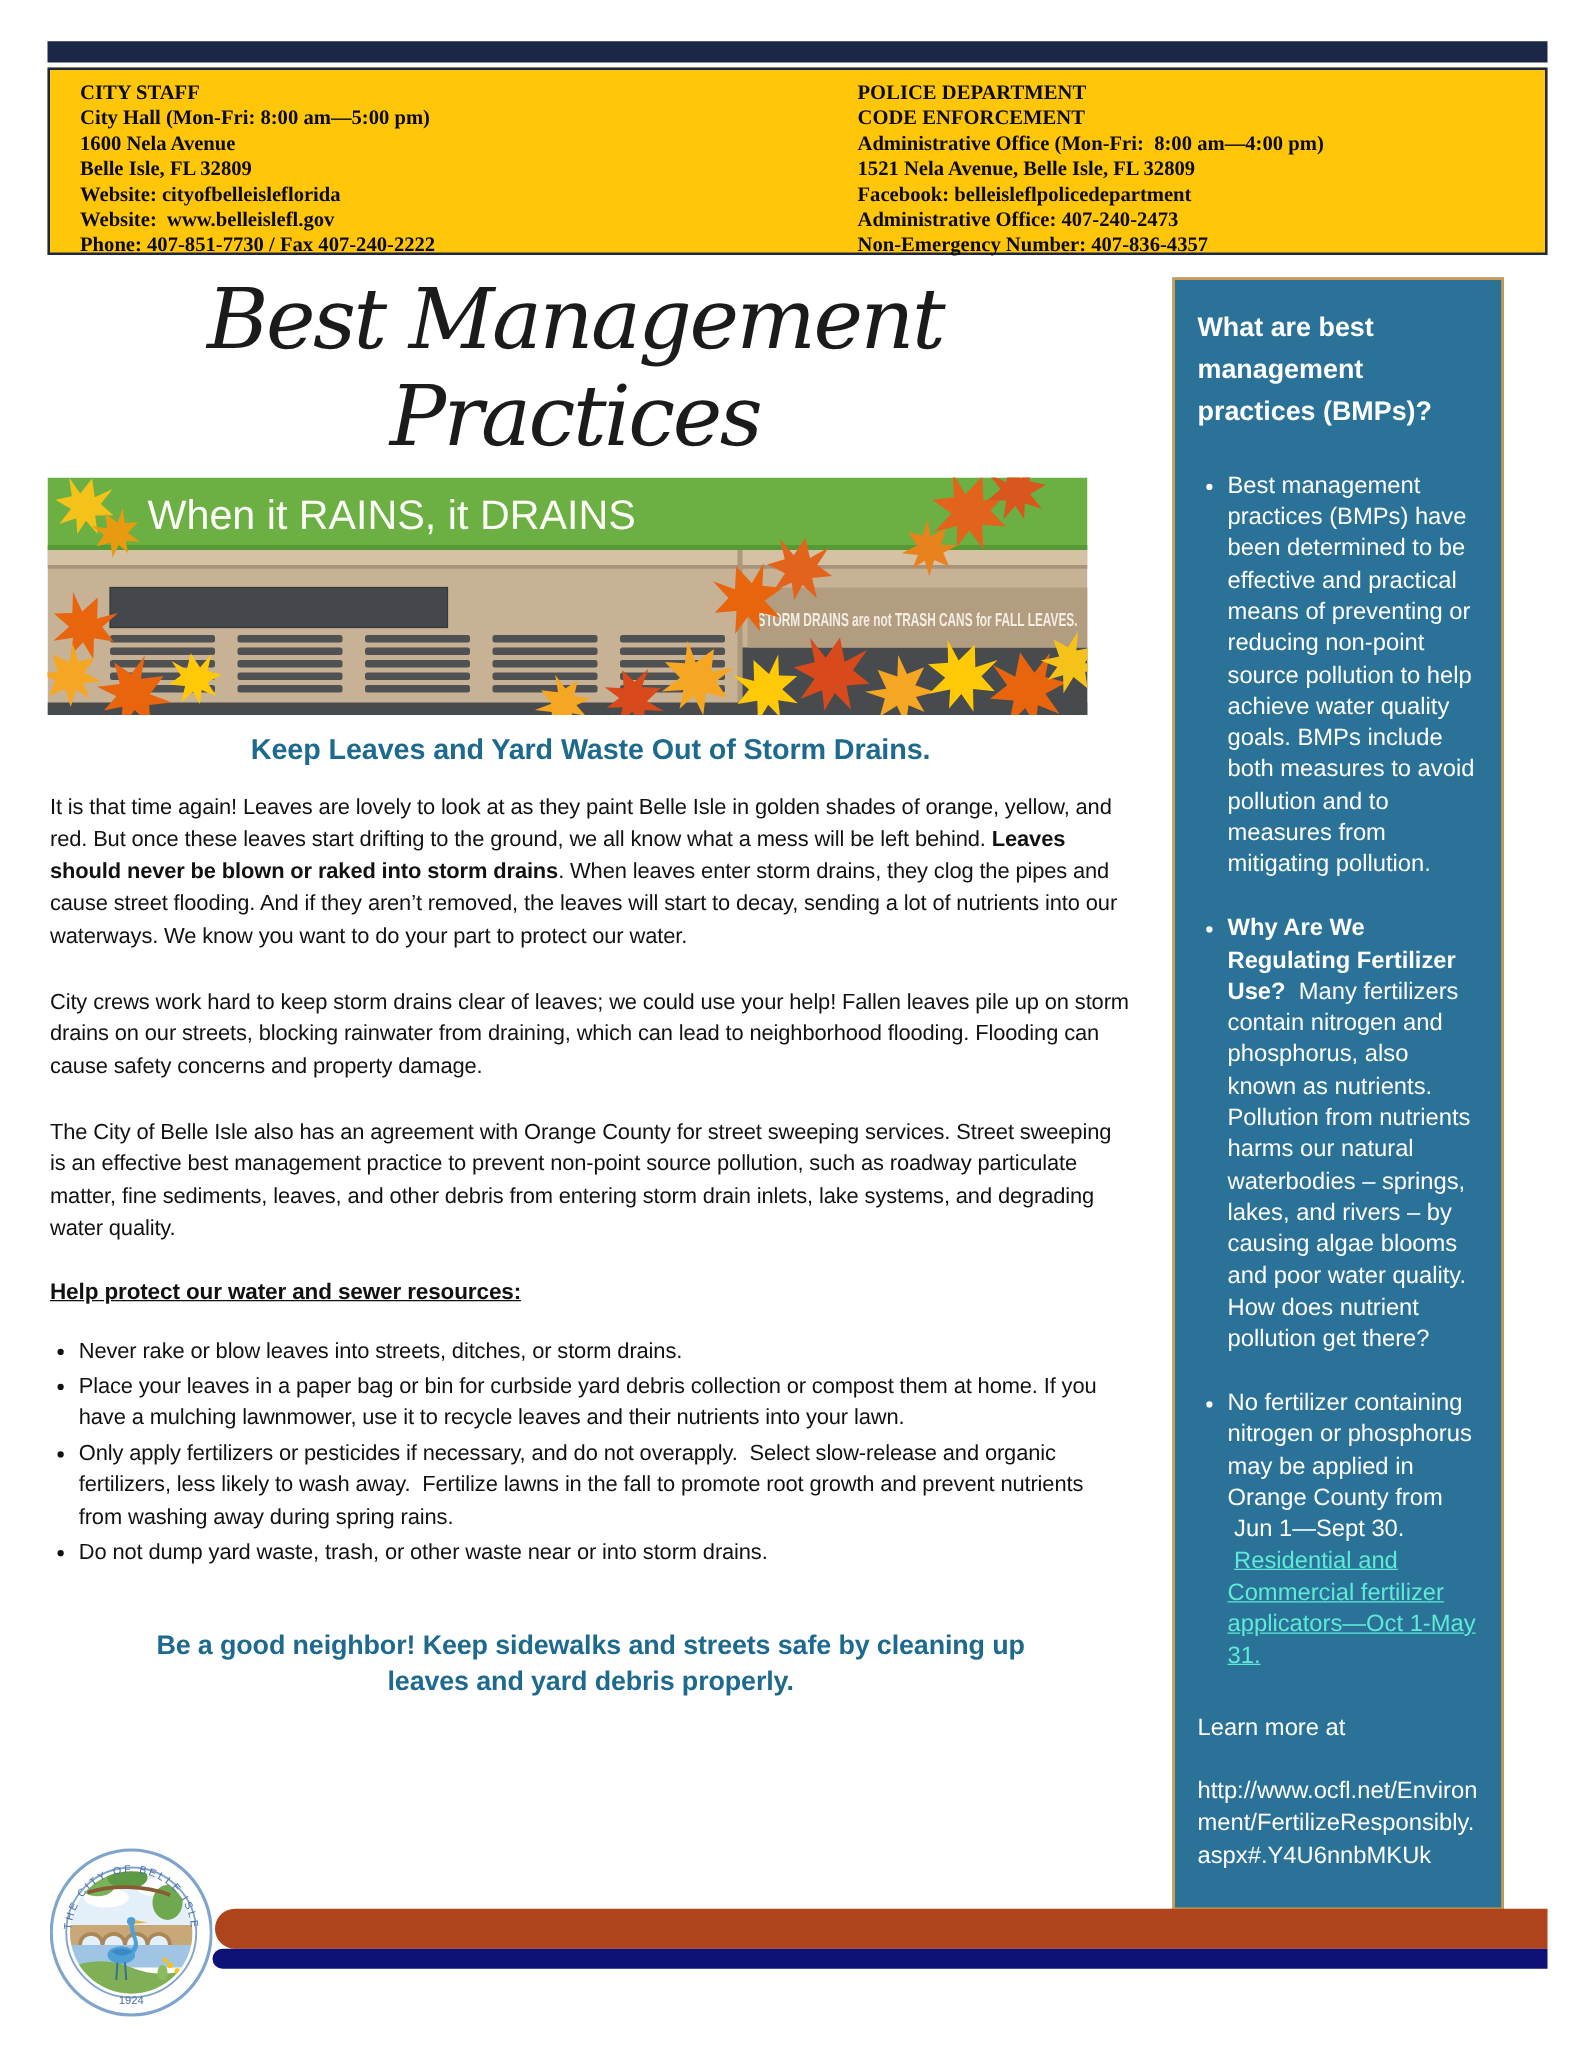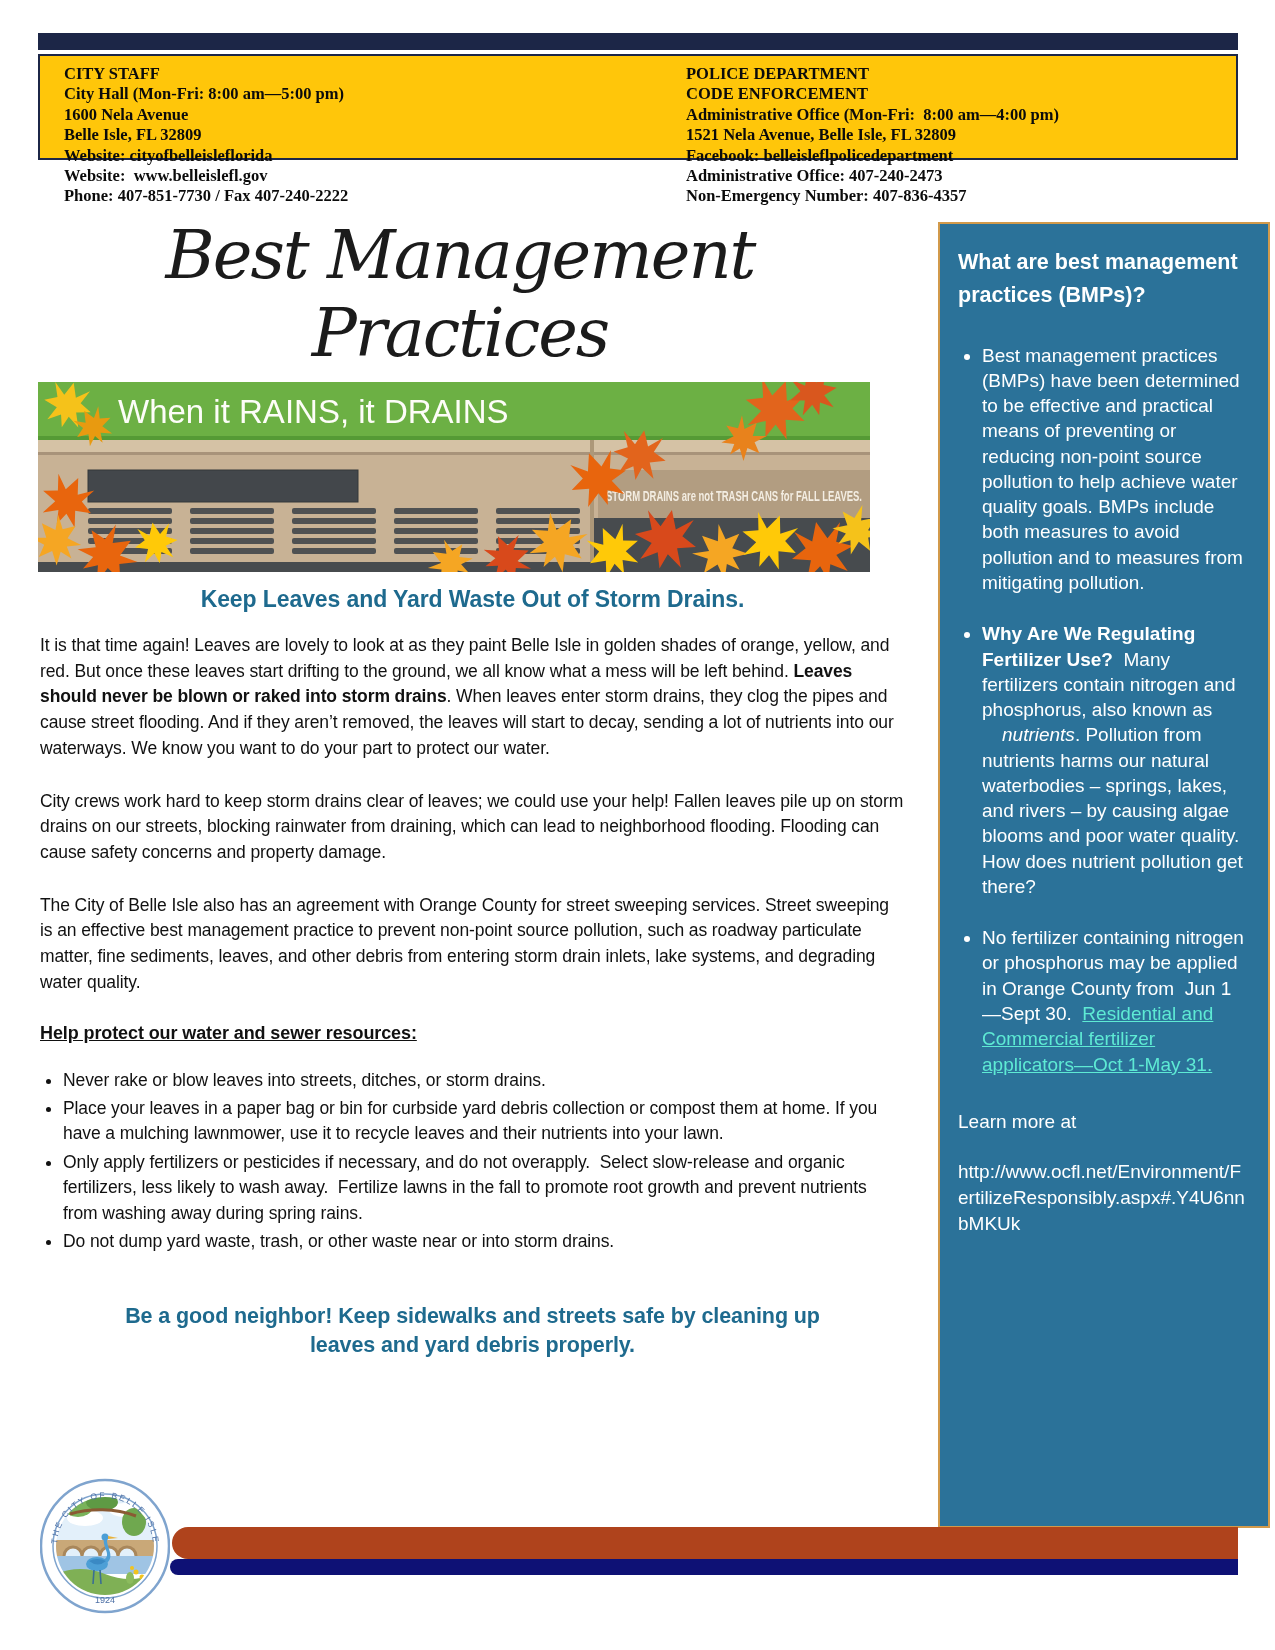--- a/index.html
+++ b/index.html
@@ -1,21 +1,21 @@
 <!DOCTYPE html>
 <html><head>
 <meta charset="utf-8">
 <style>
   html,body{margin:0;padding:0;background:#fff;}
   .page{position:relative;width:1275px;height:1650px;background:#ffffff;overflow:hidden;
         font-family:"Liberation Sans",sans-serif;color:#111;}
 
   
   .top-bar{position:absolute;left:38px;top:33px;width:1200px;height:17px;background:#1C2647;}
-  .header-box{position:absolute;left:38px;top:54px;width:1200px;height:106px;background:#FFC60A;
+  .header-box{position:absolute;left:38px;top:54px;width:1200px;height:150px;background:#FFC60A;
               border:2px solid #1C2647;box-sizing:border-box;}
   .hcol{position:absolute;top:8px;font-family:"Liberation Serif",serif;font-weight:bold;
         font-size:16.5px;line-height:20.4px;color:#0b0b0b;white-space:nowrap;}
   .hcol.left{left:24px;}
   .hcol.right{left:646px;}
 
   
   .script-title{position:absolute;left:45px;top:216px;width:830px;text-align:center;
                 font-family:"DejaVu Serif",serif;font-style:italic;font-weight:500;
                 font-size:67px;color:#1b1b1b;letter-spacing:-2px;}
@@ -27,29 +27,29 @@
   .main{position:absolute;left:40px;top:580px;width:865px;letter-spacing:-0.1px;}
   .main h2{margin:6px 0 20px 0;text-align:center;color:#1E6A8E;font-size:23px;font-weight:bold;}
   .main p{margin:0 0 27px 0;font-size:17.5px;line-height:1.47;}
   .main .subhead{margin:4px 0 24px 0;font-size:18px;font-weight:bold;text-decoration:underline;}
   .main ul{margin:0;padding-left:23px;}
   .main li{font-size:17.5px;line-height:1.45;margin-bottom:3px;}
   .closing{margin-top:48px;text-align:center;color:#1E6A8E;font-weight:bold;
            font-size:21.5px;line-height:1.35;padding:0 55px;}
 
   
-  .sidebar{position:absolute;left:938px;top:222px;width:332px;height:1306px;background:#2B7299;
+  .sidebar{position:absolute;left:938px;top:222px;width:265px;height:1306px;background:#2B7299;
            border:2px solid #D29A4B;box-sizing:border-box;padding:22px 18px 0 18px;color:#fff;}
   .sb-title{font-size:21.5px;font-weight:bold;line-height:1.55;margin-bottom:30px;}
   .sidebar ul{margin:0;padding-left:24px;}
   .sidebar li{font-size:19px;line-height:1.33;margin-bottom:26px;}
   .sb-link{text-decoration:underline;color:#5eead4;cursor:pointer;}
   .sb-learn{font-size:19px;margin-top:34px;}
   .sb-url{font-size:19px;line-height:1.38;margin-top:26px;word-break:break-all;cursor:pointer;}
-  .italic{font-style:italic;margin-left:20px;} .bold{font-weight:bold;}
+  .italic{} .bold{font-weight:bold;}
 
   
   .footer-orange{position:absolute;left:172px;top:1527px;width:1066px;height:32px;background:#AF431C;
                  border-radius:18px 0 0 18px;}
   .footer-navy{position:absolute;left:170px;top:1559px;width:1068px;height:16px;background:#0E1175;
                border-radius:9px 0 0 9px;}
   .seal{position:absolute;left:40px;top:1478px;width:130px;height:136px;}
 </style>
 </head>
 <body>

